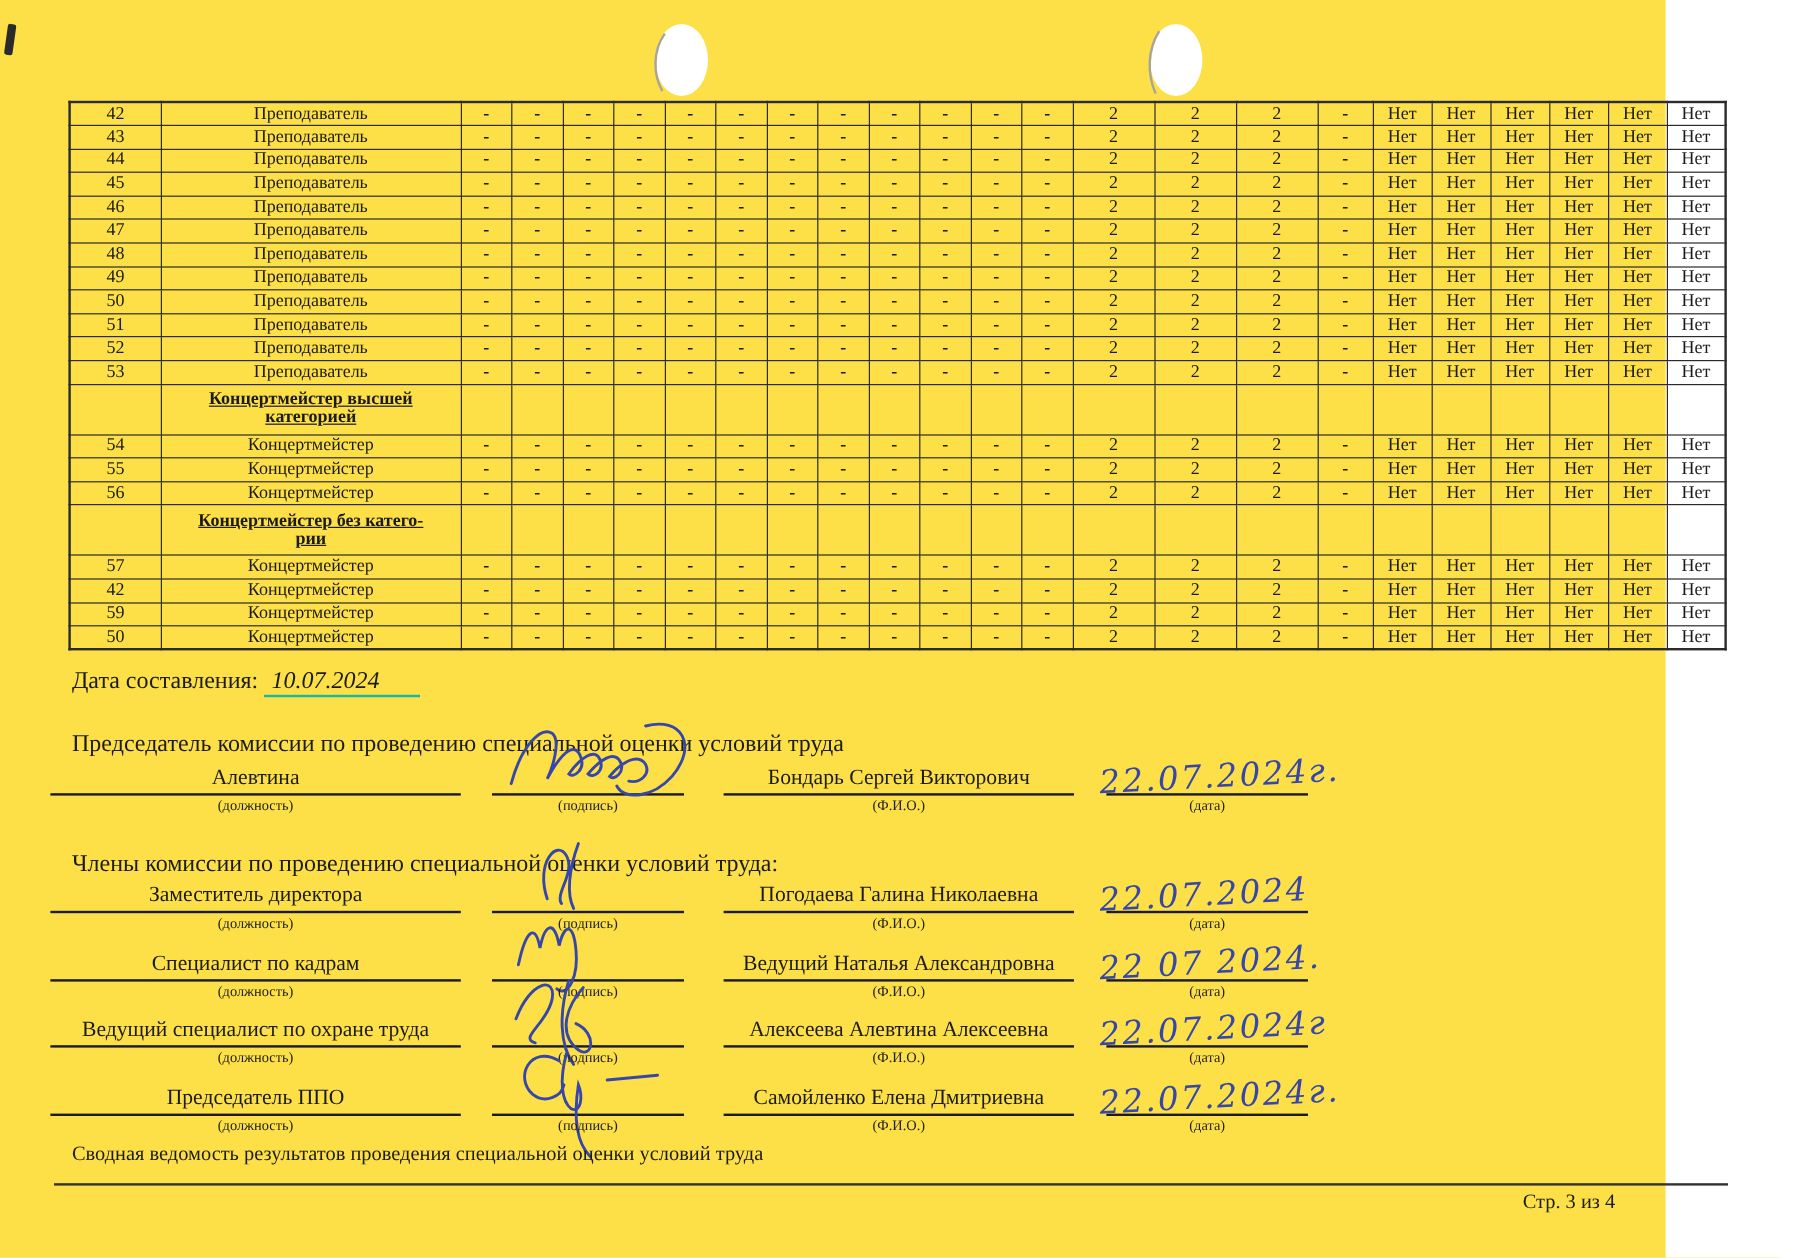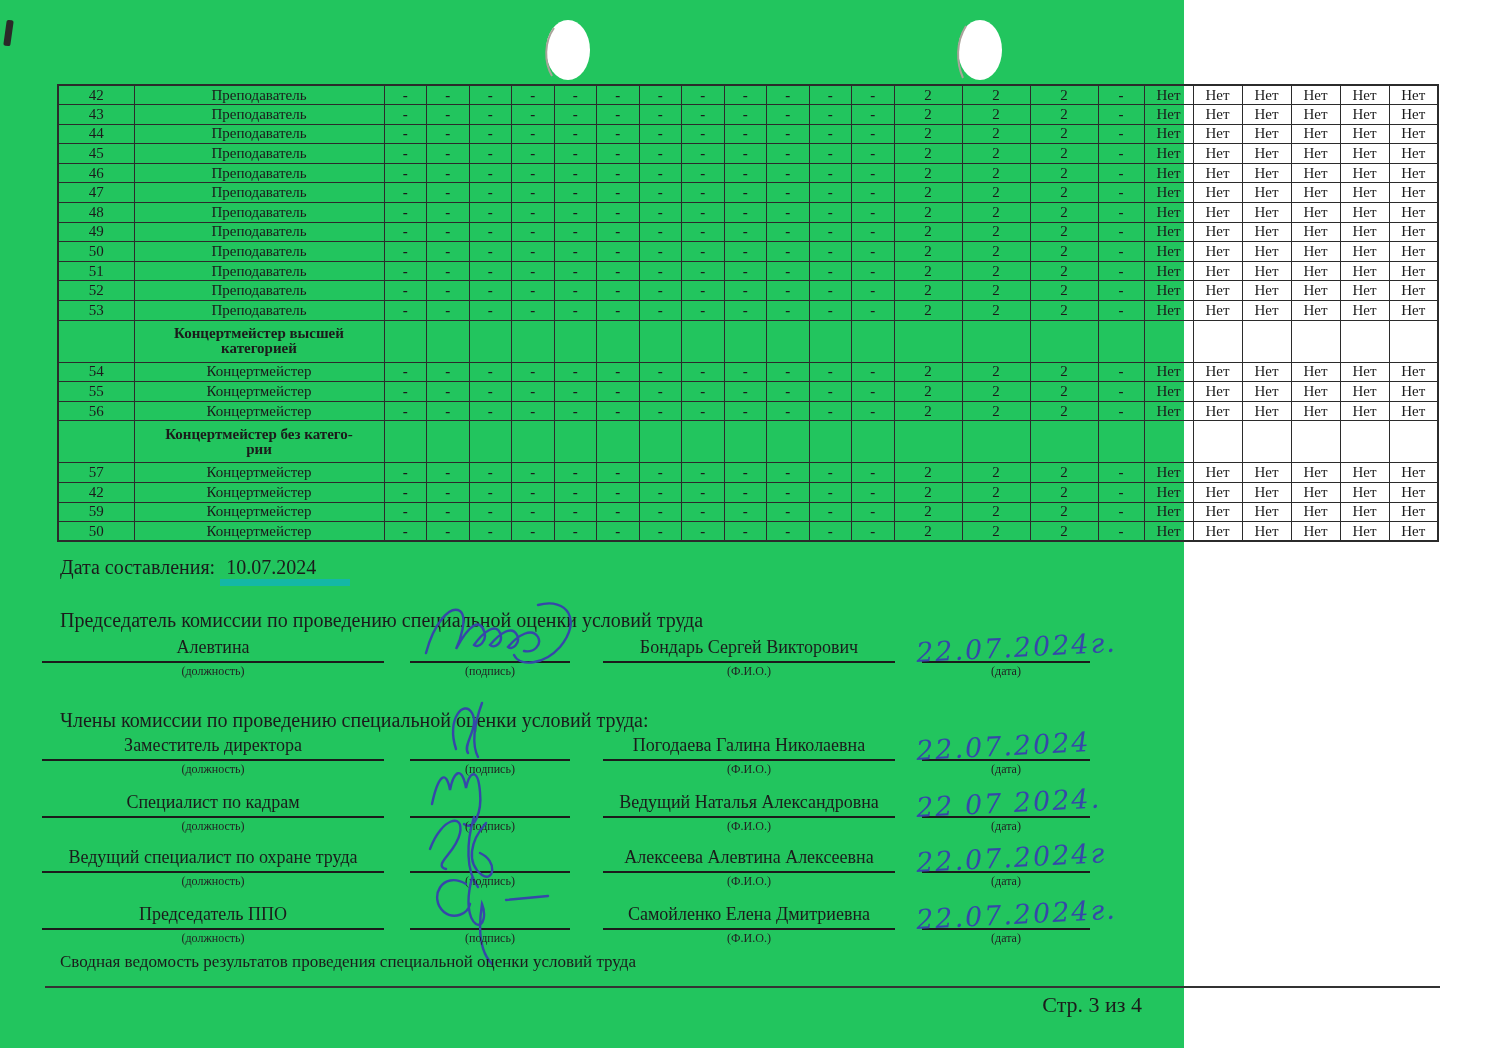--- a/index.html
+++ b/index.html
@@ -1,56 +1,56 @@
 <!DOCTYPE html>
 <html><head>
 <meta charset="utf-8">
 <style>
   html,body{margin:0;padding:0;}
   body{width:1496px;height:1048px;overflow:hidden;font-family:"Liberation Serif", serif;}
-  .page{position:relative;width:1184px;height:1048px;background:#22c55e;color:#1b1b1b;}
+  .page{position:relative;width:1388px;height:1048px;background:#fde047;color:#1b1b1b;}
 
   
   .punch{position:absolute;top:18px;}
   .ink-smudge{position:absolute;left:5px;top:20px;width:7px;height:26px;background:#2a2a28;transform:rotate(8deg);border-radius:2px;}
 
   
   .tblwrap{position:absolute;left:57px;top:84px;}
   table.results{border-collapse:collapse;table-layout:fixed;width:1376px;border:2px solid #2b2b2b;}
   table.results td{border:1.5px solid #2b2b2b;text-align:center;vertical-align:middle;
     font-size:15px;line-height:1;padding:0;overflow:hidden;white-space:nowrap;}
   tr.data-row{height:19.6px;}
   tr.section-row{height:42px;}
   td.c-title{font-size:15.5px;}
-  td.section-title{font-weight:bold;line-height:1.25;white-space:normal;font-size:15.5px;}
+  td.section-title{font-weight:bold;line-height:1.25;white-space:normal;font-size:15.5px;text-decoration:underline;}
   td.c-dash{font-weight:bold;font-size:14px;}
   td.c-net{font-size:14.5px;}
 
   
   .line-text{position:absolute;font-size:20px;}
-  .u-date{border-bottom:7px solid #14b8a6;padding:0 34px 1px 6px;}
+  .u-date{border-bottom:2px solid #14b8a6;padding:0 34px 1px 6px;font-style:italic;}
 
   
   .sigrow{position:absolute;left:0;width:1200px;height:27px;}
   .sigcell{position:absolute;bottom:0;border-bottom:2px solid #1b1b1b;text-align:center;}
   .sigcell .sigtext{position:absolute;bottom:3px;left:0;width:100%;font-size:18px;white-space:nowrap;}
   .sigcell .lbl{position:absolute;top:3px;left:0;width:100%;text-align:center;font-size:12px;color:#222;}
   .cell-pos{left:42px;width:342px;}
   .cell-sgn{left:410px;width:160px;}
   .cell-nam{left:603px;width:292px;}
   .cell-dat{left:922px;width:168px;}
   .scribble{position:absolute;left:10px;bottom:-22px;overflow:visible;pointer-events:none;}
   .hand{position:absolute;left:-6px;bottom:-2px;width:115%;font-size:27px;font-style:italic;
     color:#3647a9;letter-spacing:2px;transform:rotate(-3deg);white-space:nowrap;
     font-family:"DejaVu Serif", serif;text-align:left;}
 
   
   .footer-line{position:absolute;left:45px;top:986px;width:1395px;border-top:2.5px solid #333;}
   .footer-title{position:absolute;left:60px;top:952px;font-size:17px;}
-  .footer-page{position:absolute;right:42px;top:992px;font-size:22px;margin-left:28px;}
+  .footer-page{position:absolute;right:42px;top:992px;font-size:17px;margin-left:28px;}
 </style>
 </head>
 <body>
 
 <div class="page">
 
   <div class="ink-smudge"></div>
   <svg class="punch" style="left:536px;" width="64" height="68">
     <ellipse cx="32" cy="32" rx="22" ry="30" fill="#ffffff"></ellipse>
     <path d="M18,10 C8,24 8,44 16,58" fill="none" stroke="#a9a399" stroke-width="2"></path>

